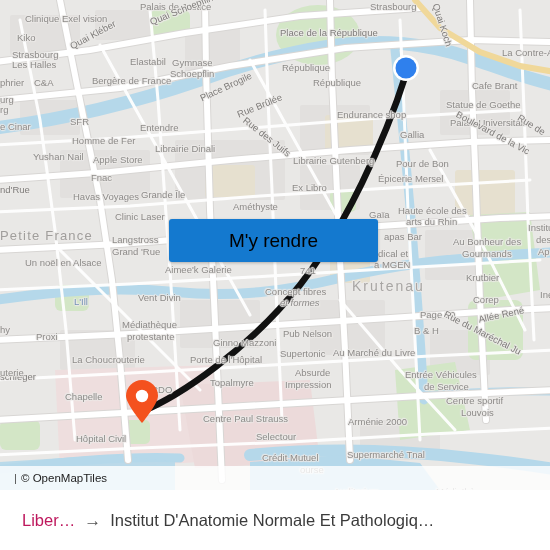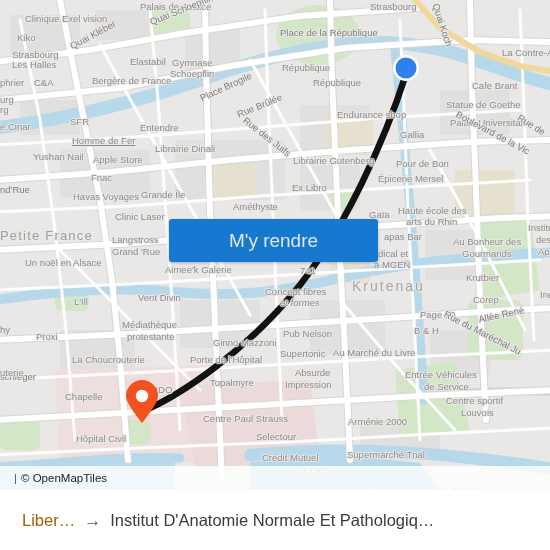--- a/index.html
+++ b/index.html
@@ -50,42 +50,42 @@
   }
   #attribution .sep { margin: 0 4px; color: #555; }
 
   
   #cta {
     position: absolute;
     left: 169px; top: 219px;
     width: 209px; height: 43px;
     background: #1479cf;
     border: none; border-radius: 3px;
-    color: #e5e5e5;
+    color: #000000;
     font-size: 19px;
     font-family: "Liberation Sans", sans-serif;
     cursor: pointer;
     box-shadow: 0 1px 3px rgba(0,0,0,0.25);
   }
 
   
   #bottombar {
     position: absolute; left: 0; top: 490px;
     width: 550px; height: 60px;
     background: #ffffff;
     display: flex; align-items: center;
   }
   #trip {
     display: flex; align-items: center;
     margin-left: 22px;
     flex: 1;
     min-width: 0;
   }
   #trip .origin {
-    font-size: 16.5px; color: #a16207; white-space: nowrap;
+    font-size: 16.5px; color: #be185d; white-space: nowrap;
   }
   #trip .arrow {
     margin: 0 9px; font-size: 17px; color: #555; line-height: 1;
   }
   #trip .dest {
     font-size: 16.5px; color: #3b3b3b;
     white-space: nowrap; overflow: hidden; text-overflow: ellipsis;
   }
   #brand {
     display: flex; align-items: center;
@@ -231,21 +231,21 @@
         <div class="maplabel " style="left: 0px; top: 78px;">phrier</div>
         <div class="maplabel " style="left: 34px; top: 78px;">C&amp;A</div>
         <div class="maplabel " style="left: 0px; top: 95px;">urg</div>
         <div class="maplabel " style="left: 0px; top: 105px;">rg</div>
         <div class="maplabel " style="left: 0px; top: 122px;">e Cinar</div>
         <div class="maplabel " style="left: 130px; top: 57px;">Elastabil</div>
         <div class="maplabel " style="left: 92px; top: 76px;">Bergère de France</div>
         <div class="maplabel " style="left: 172px; top: 58px;">Gymnase</div>
         <div class="maplabel " style="left: 170px; top: 69px;">Schoepflin</div>
         <div class="maplabel " style="left: 70px; top: 117px;">SFR</div>
-        <div class="maplabel " style="left: 72px; top: 136px; text-decoration: underline;">Homme de Fer</div>
+        <div class="maplabel " style="left: 72px; top: 136px;">Homme de Fer</div>
         <div class="maplabel " style="left: 33px; top: 152px;">Yushan Nail</div>
         <div class="maplabel " style="left: 93px; top: 155px;">Apple Store</div>
         <div class="maplabel " style="left: 91px; top: 173px;">Fnac</div>
         <div class="maplabel " style="left: 73px; top: 192px;">Havas Voyages</div>
         <div class="maplabel " style="left: 141px; top: 190px;">Grande Île</div>
         <div class="maplabel " style="left: 115px; top: 212px;">Clinic Laser</div>
         <div class="maplabel " style="left: 112px; top: 235px;">Langstross</div>
         <div class="maplabel " style="left: 112px; top: 247px;">Grand 'Rue</div>
         <div class="maplabel " style="left: 25px; top: 258px;">Un noël en Alsace</div>
         <div class="maplabel " style="left: 140px; top: 123px;">Entendre</div>

